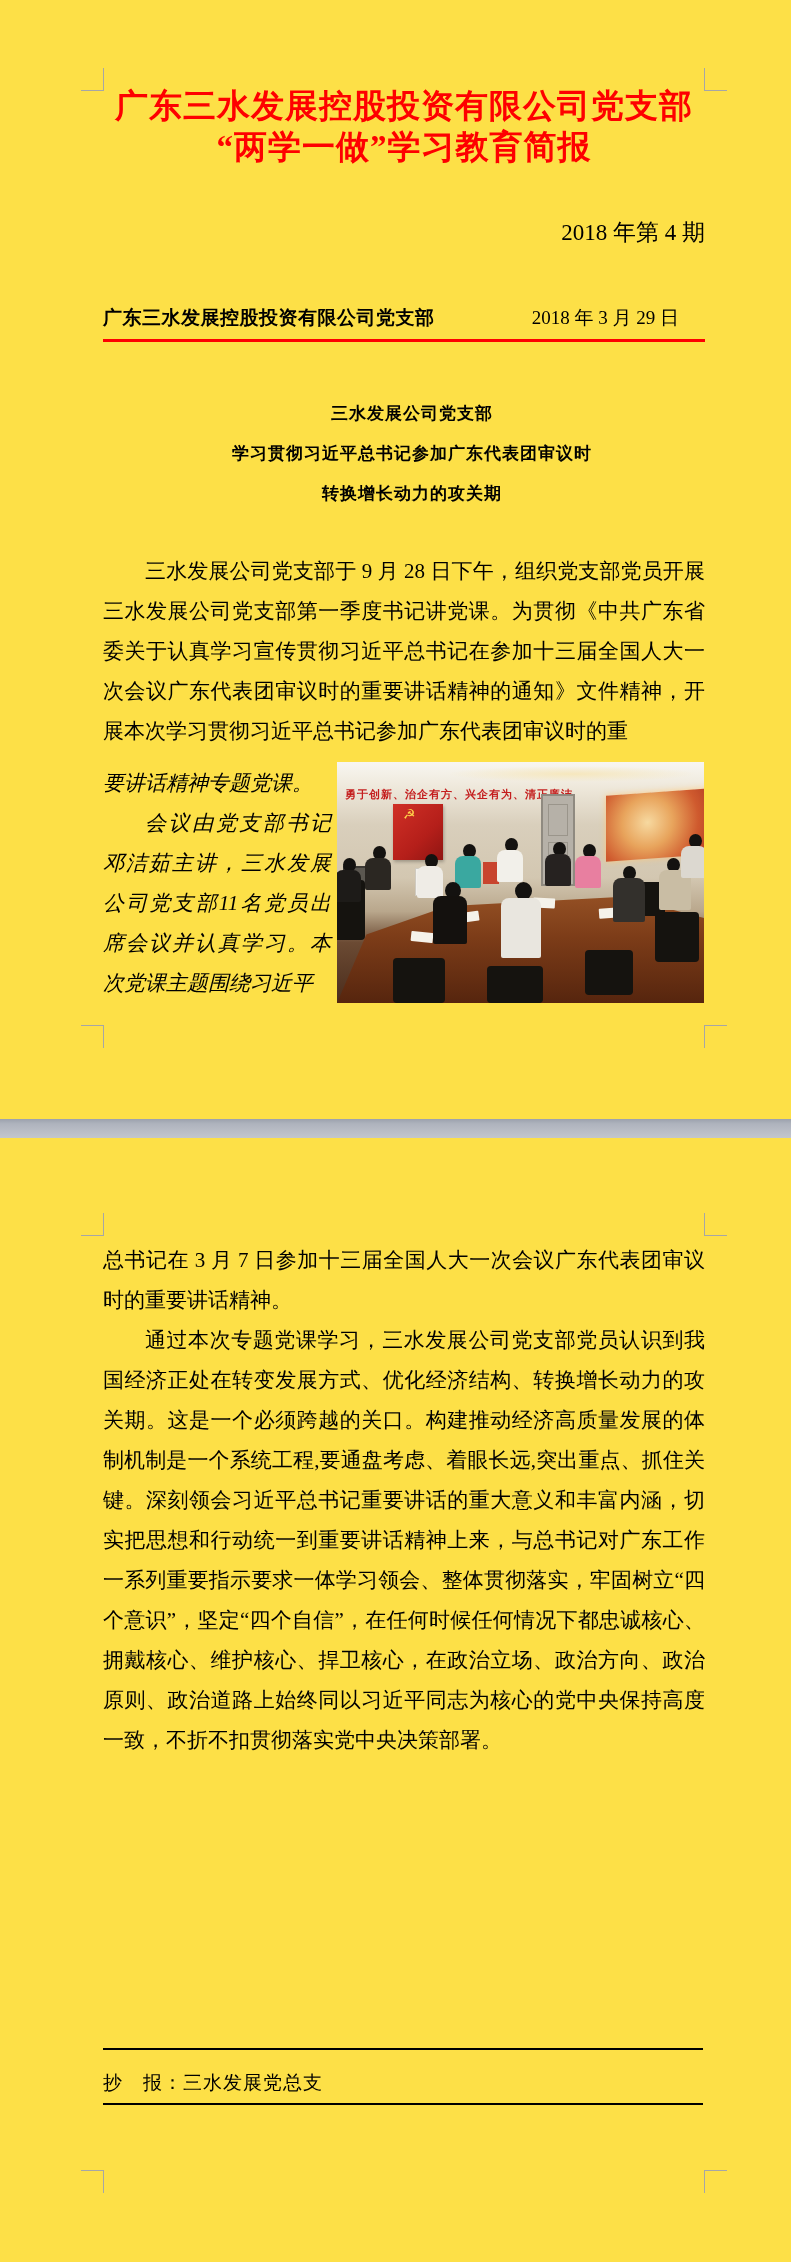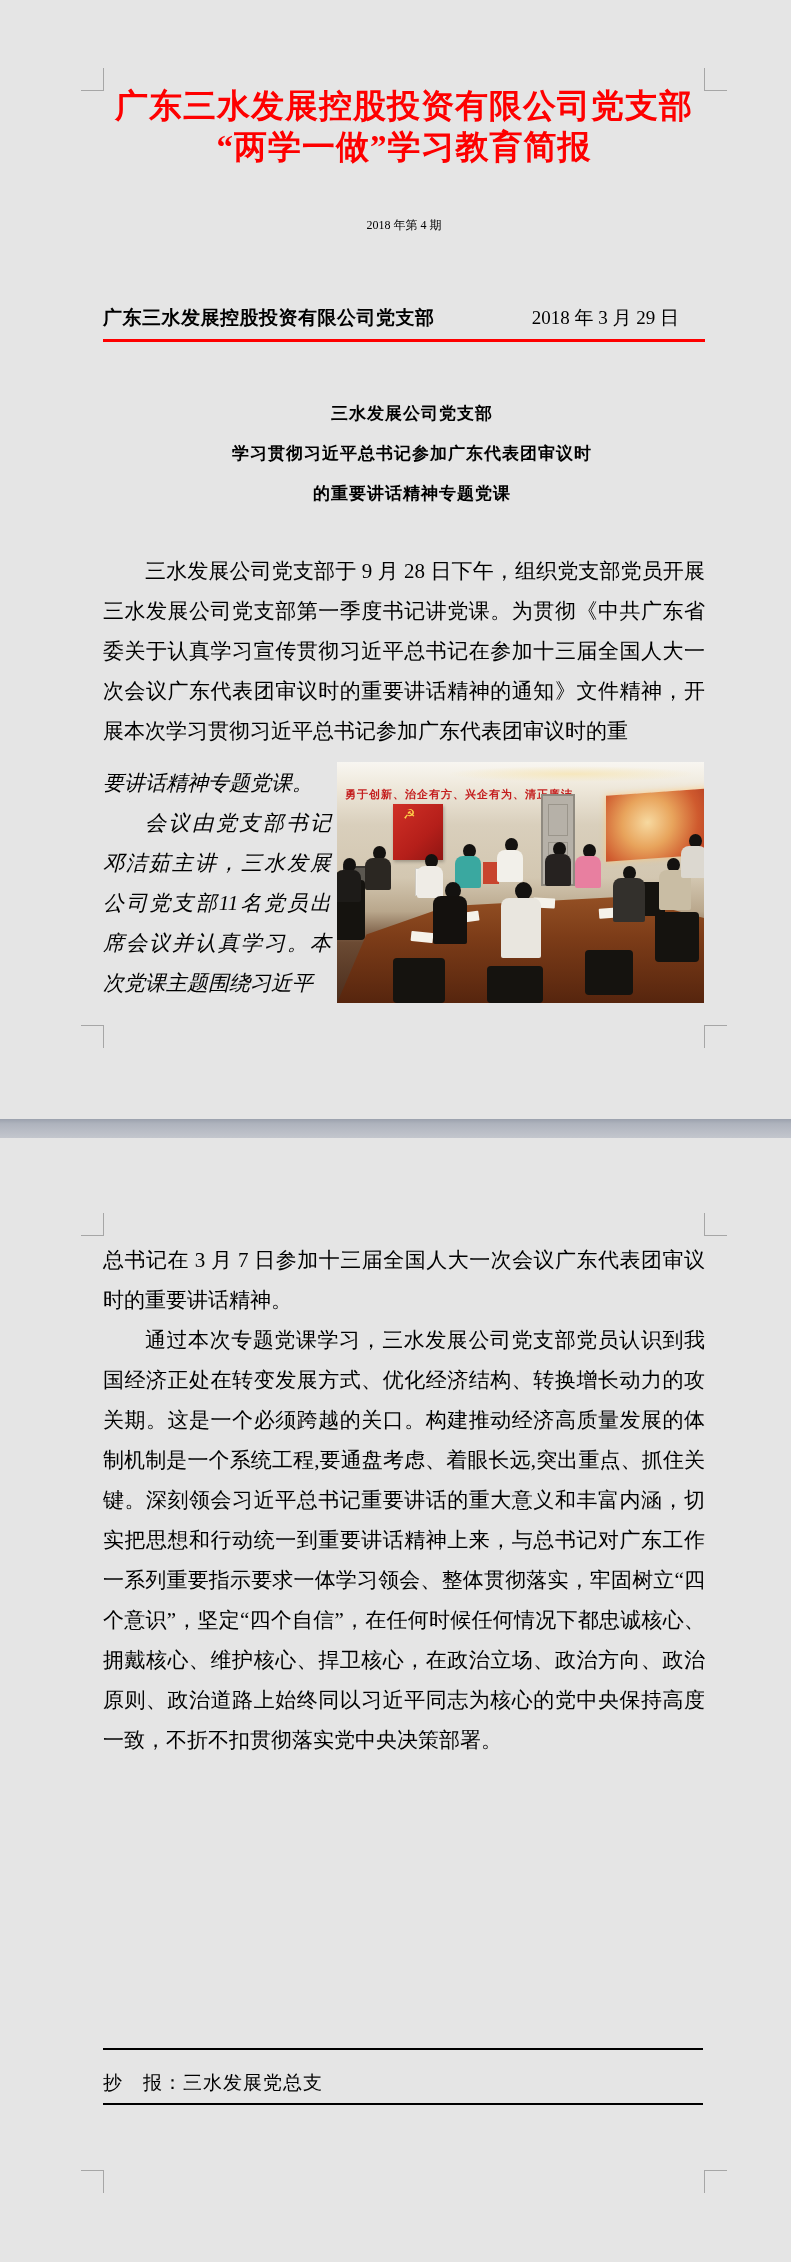--- a/index.html
+++ b/index.html
@@ -1,35 +1,35 @@
 <!DOCTYPE html>
 <html><head>
 <meta charset="utf-8">
 <style>
   html,body{margin:0;padding:0;background:#ffffff;}
   .canvas{position:relative;width:791px;height:2262px;background:#ffffff;overflow:hidden;
           font-family:"Liberation Serif","DejaVu Serif",serif;color:#000;}
-  .page{position:absolute;left:0;width:791px;background:#e5e5e5;}
+  .page{position:absolute;left:0;width:791px;background:#fde047;}
   .page1{top:0;height:1119px;}
   .page-sep{position:absolute;top:1119px;left:0;width:791px;height:19px;
             background:linear-gradient(to bottom,#9ba1ad 0%,#aeb3bd 25%,#b8bcc5 60%,#c3c6cd 100%);}
   .page2{top:1138px;height:1124px;}
 
   
   .cm{position:absolute;width:22px;height:22px;}
   .cm-tl{border-right:1px solid #a6a6a6;border-bottom:1px solid #a6a6a6;}
   .cm-tr{border-left:1px solid #a6a6a6;border-bottom:1px solid #a6a6a6;}
   .cm-bl{border-right:1px solid #a6a6a6;border-top:1px solid #a6a6a6;}
   .cm-br{border-left:1px solid #a6a6a6;border-top:1px solid #a6a6a6;}
 
   .doc-title{position:absolute;top:86px;left:103px;width:602px;margin:0;
              font-size:33px;line-height:41px;font-weight:bold;color:#fe0000;
              text-align:center;letter-spacing:1px;}
   .issue{position:absolute;top:217px;left:103px;width:602px;
-         font-size:12px;text-align:center;color:#000;}
+         font-size:23px;text-align:right;color:#000;}
   .header-row{position:absolute;top:306px;left:103px;width:602px;display:flex;
               justify-content:space-between;font-size:19px;line-height:24px;}
   .header-row .org{font-weight:bold;letter-spacing:.5px;}
   .header-row .date{font-weight:normal;margin-right:26px;}
   .red-rule{position:absolute;top:339px;left:103px;width:602px;height:3px;background:#fe0000;}
 
   .article-title{position:absolute;top:386px;left:95px;width:618px;margin:8px;
                  font-size:17px;line-height:40px;font-weight:bold;text-align:center;letter-spacing:1px;}
 
   .bodytext{font-size:21px;line-height:40px;text-align:justify;word-break:break-all;}
@@ -96,21 +96,21 @@
 
     <div class="header-row">
       <span class="org">广东三水发展控股投资有限公司党支部</span>
       <span class="date">2018 年 3 月 29 日</span>
     </div>
     <div class="red-rule"></div>
 
     <h2 class="article-title">
       <div>三水发展公司党支部</div>
       <div>学习贯彻习近平总书记参加广东代表团审议时</div>
-      <div>的重要讲话精神专题党课</div>
+      <div>转换增长动力的攻关期</div>
     </h2>
 
     <div class="body1a bodytext">
       <p>三水发展公司党支部于 9 月 28 日下午，组织党支部党员开展三水发展公司党支部第一季度书记讲党课。为贯彻《中共广东省委关于认真学习宣传贯彻习近平总书记在参加十三届全国人大一次会议广东代表团审议时的重要讲话精神的通知》文件精神，开展本次学习贯彻习近平总书记参加广东代表团审议时的重</p>
     </div>
 
     <div class="left-col bodytext">
       <p>要讲话精神专题党课。</p>
       <p class="ind">会议由党支部书记邓洁茹主讲，三水发展公司党支部11名党员出席会议并认真学习。本次党课主题围绕习近平</p>
     </div>

